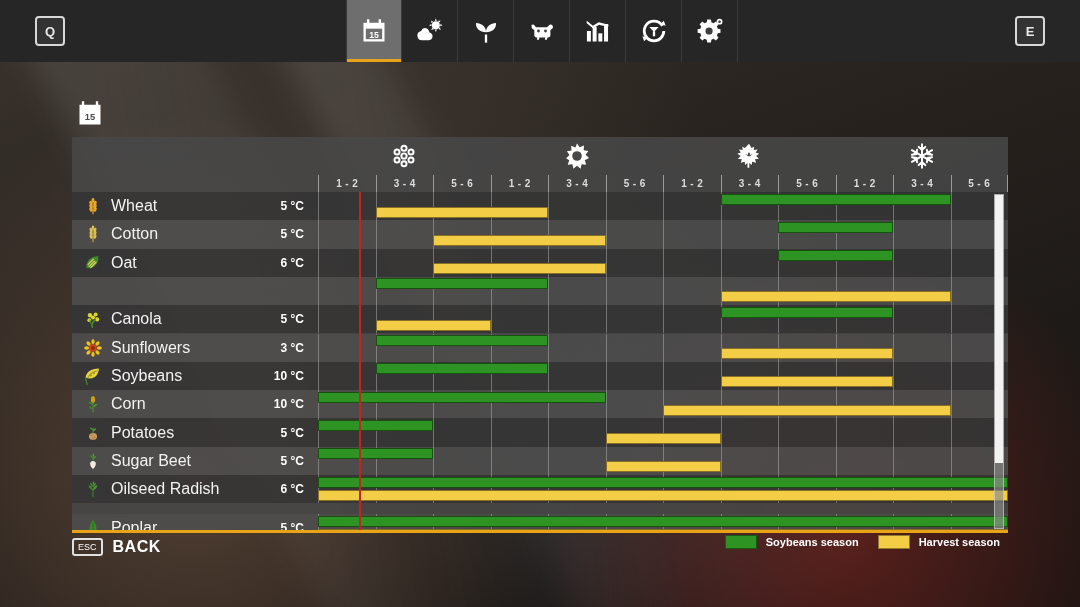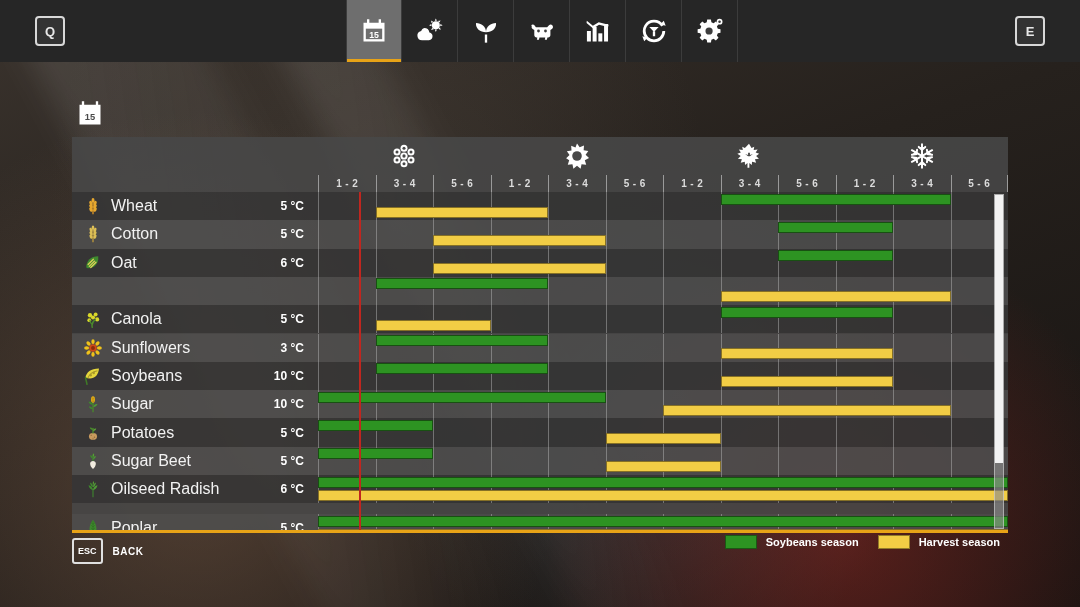--- a/index.html
+++ b/index.html
@@ -209,29 +209,29 @@
     width: 936px; height: 3px;
     background: #e8a317;
     z-index: 6;
   }
   .back-btn {
     position: absolute; left: 72px; top: 538px;
     display: flex; align-items: center; gap: 10px;
     z-index: 6;
   }
   .esc-box {
-    min-width: 28px; height: 26px;
+    min-width: 28px; height: 18px;
     padding: 0 4px;
     border: 2px solid #e0e0e0;
     border-radius: 3px;
-    color: #fff; font-size: 9px; font-weight: bold;
+    color: #fff; font-size: 9px; font-weight: normal;
     display: flex; align-items: center; justify-content: center;
   }
   .back-label {
-    color: #fff; font-size: 10px; font-weight: bold;
+    color: #fff; font-size: 16px; font-weight: bold;
     letter-spacing: .5px;
   }
 
   .legend {
     position: absolute; right: 70px; top: 535px;
     display: flex; align-items: center; gap: 9px;
     z-index: 6;
   }
   .legend-swatch { width: 32px; height: 14px; border: 1px solid rgba(0,0,0,.4); }
   .legend-text { color: #fff; font-size: 11px; font-weight: bold; margin-right: 10px; }
@@ -615,21 +615,21 @@
             <span class="crop-ico">
               <svg viewBox="0 0 24 24">
                 <path d="M11.2 23V9h1.7v14z" fill="#4a8a2c"></path>
                 <ellipse cx="12" cy="6" rx="2.6" ry="4.3" fill="#e8b61c"></ellipse>
                 <path d="M12 2.4v7.2M10 4.2l4 .7M10 6.2l4 .7M10 8.2l4 .7" stroke="#b8860a" stroke-width=".8"></path>
                 <path d="M11.5 13c-3 0-5-2-5.5-4 3-.4 5 1 5.5 4z" fill="#3f8a2e"></path>
                 <path d="M12.5 16c3 0 5-2 5.5-4-3-.4-5 1-5.5 4z" fill="#4f9a36"></path>
                 <path d="M11.5 19c-2.6 0-4.4-1.7-5-3.6 2.7-.4 4.5 1 5 3.6z" fill="#3f8a2e"></path>
               </svg>
             </span>
-            <span class="crop-name">Sugar</span>
+            <span class="crop-name">Corn</span>
             <span class="crop-temp">10 °C</span>
           </div>
           <div class="row-chart">
             <div class="vline" style="left: 0px;"></div>
             <div class="vline" style="left: 57.5px;"></div>
             <div class="vline" style="left: 115px;"></div>
             <div class="vline" style="left: 172.5px;"></div>
             <div class="vline" style="left: 230px;"></div>
             <div class="vline" style="left: 287.5px;"></div>
             <div class="vline" style="left: 345px;"></div>

